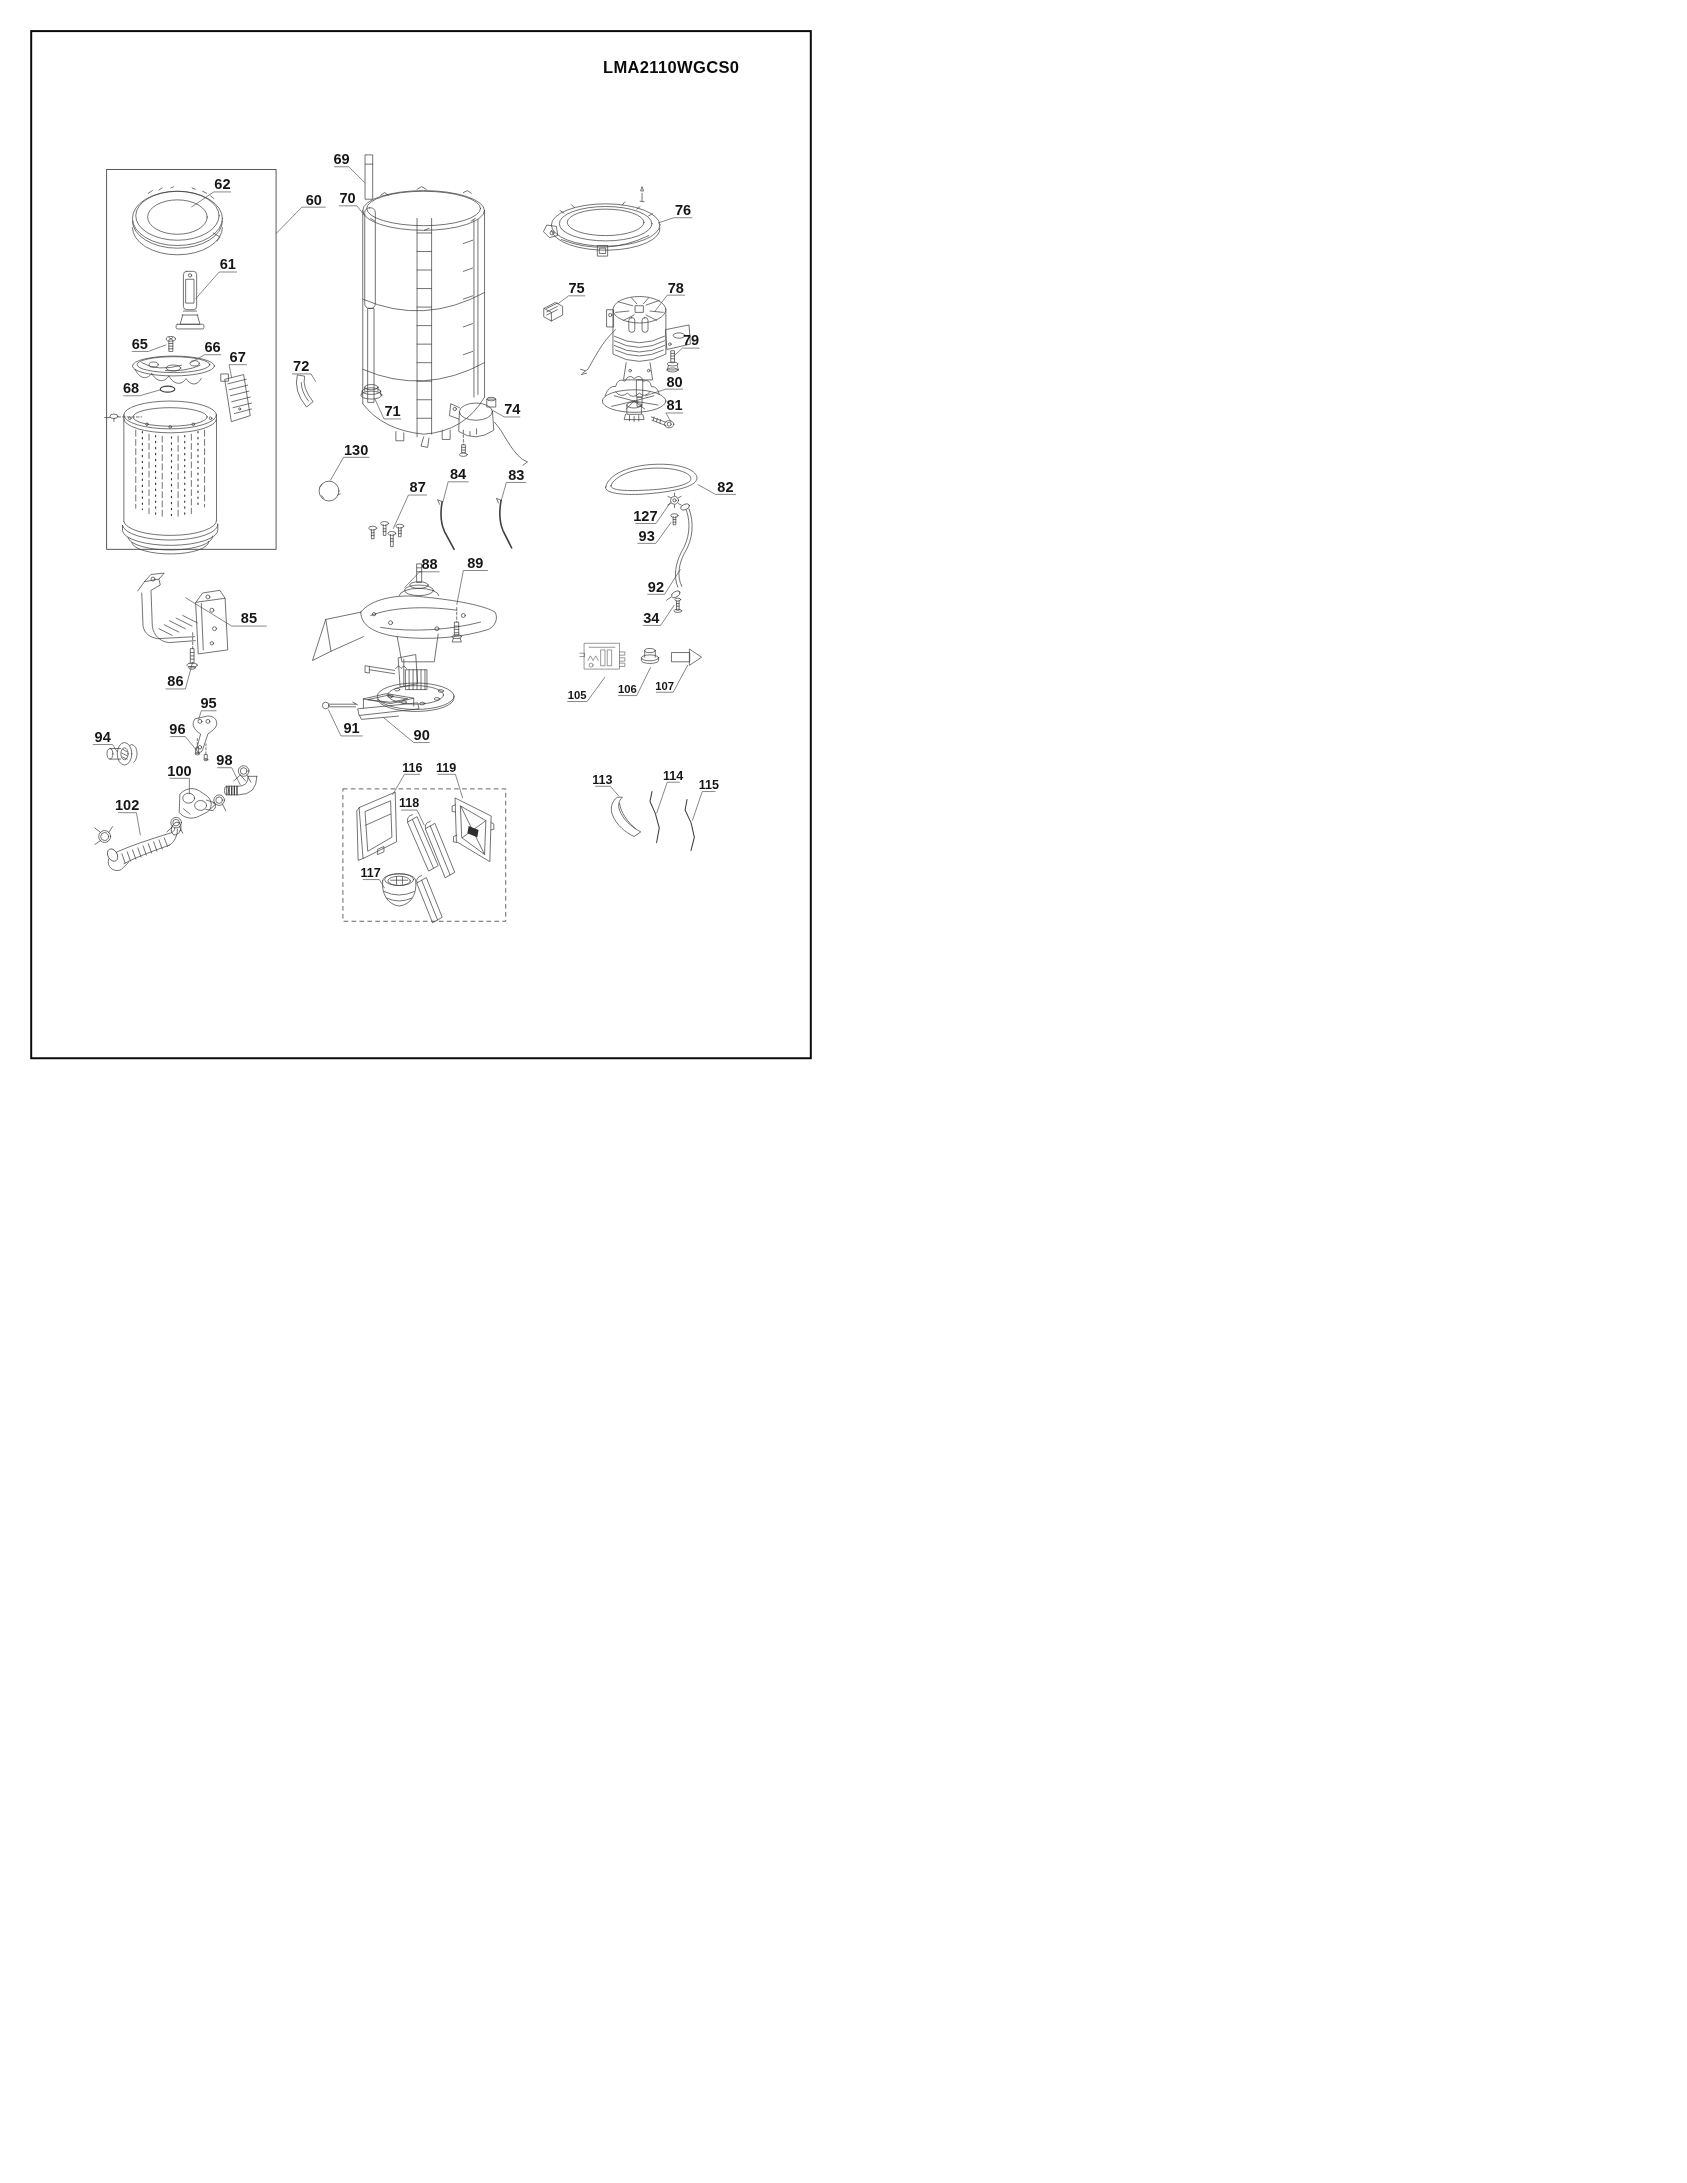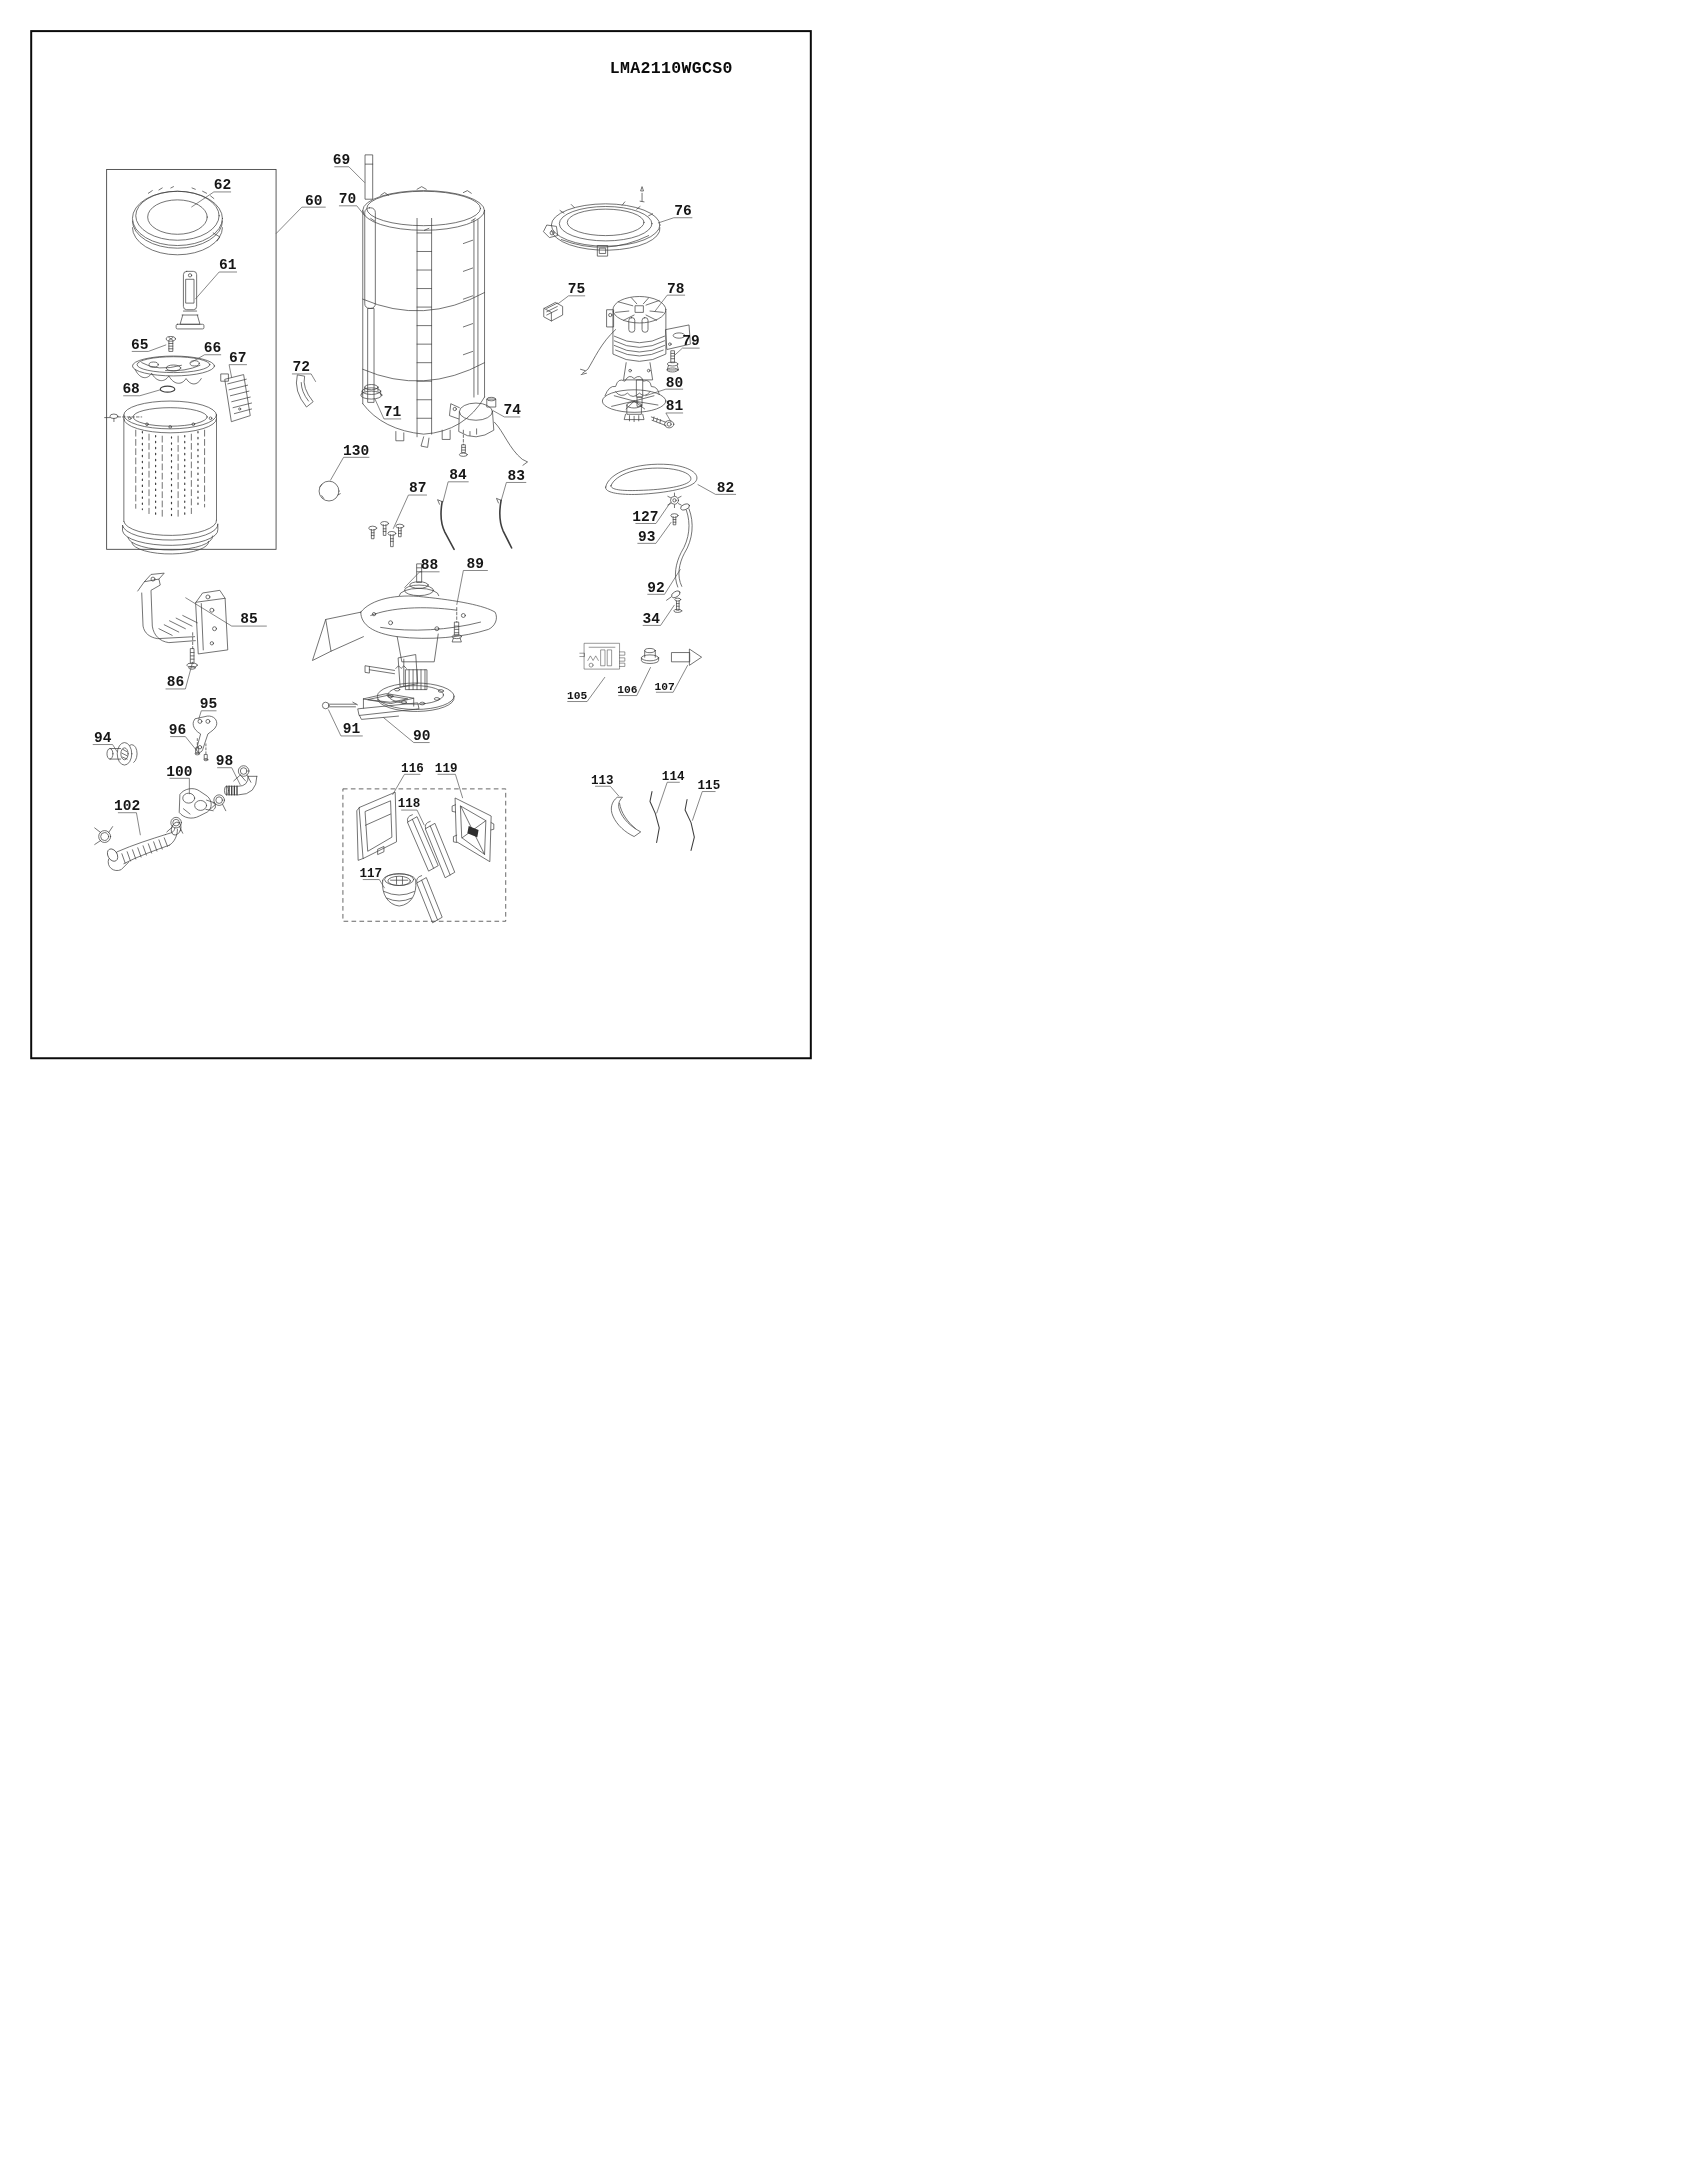--- a/index.html
+++ b/index.html
@@ -1,17 +1,17 @@
 <!DOCTYPE html>
 <html style="font-size:10.6px"><head>
 <meta charset="utf-8">
 <style>
   html,body{margin:0;padding:0;background:#ffffff;}
   .page{position:relative;width:844px;height:1092px;background:#ffffff;overflow:hidden;
-        font-family:Liberation Mono, monospace;}
+        font-family:Liberation Sans, sans-serif;}
   svg{position:absolute;left:0;top:0;}
   .draw{stroke:#3f3f3f;fill:none;stroke-width:1.1;stroke-linecap:round;stroke-linejoin:round;}
   .thin{stroke-width:0.8;}
   .leader{stroke:#4a4a4a;fill:none;stroke-width:1;}
   .plabel{fill:#161616;font-weight:600;}
   .title{fill:#0b0b0b;font-weight:bold;font-size:25px;letter-spacing:0.5px;}
   .dark{fill:#2e2e2e;stroke:none;}
 </style>
 </head>
 <body>

